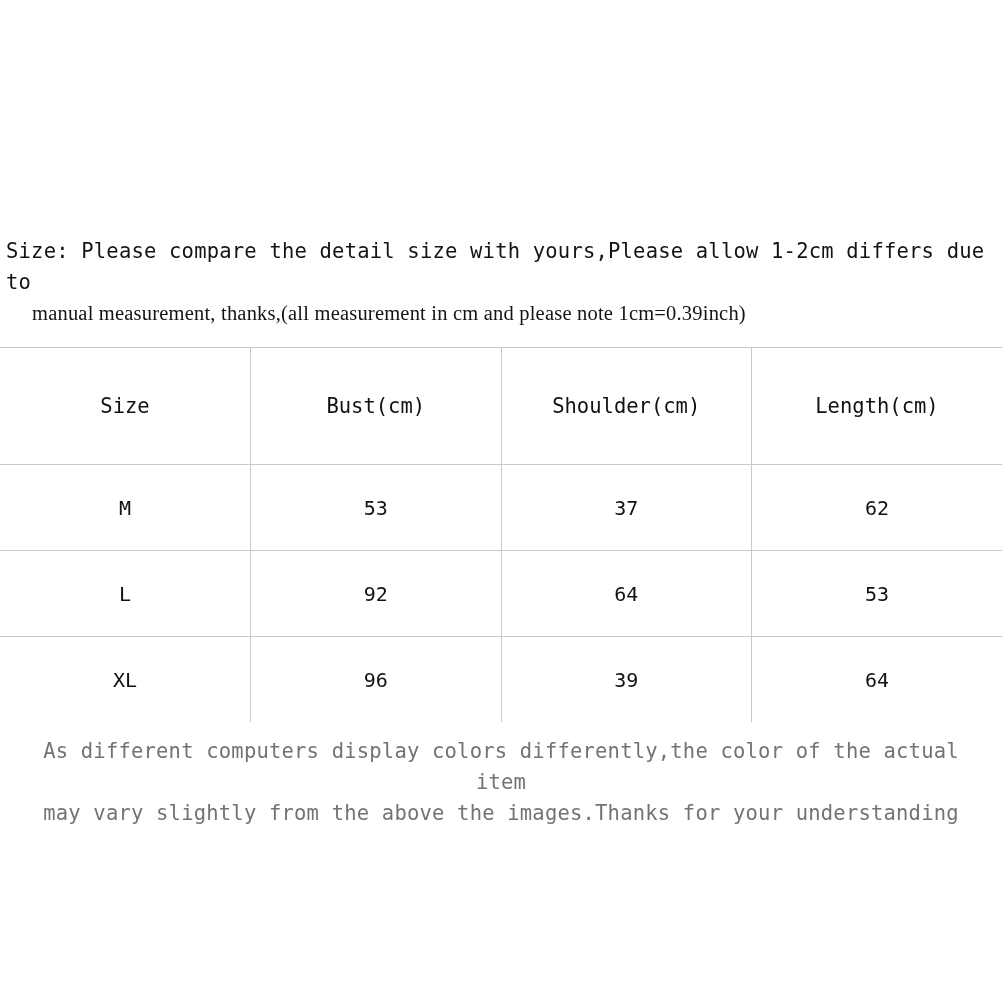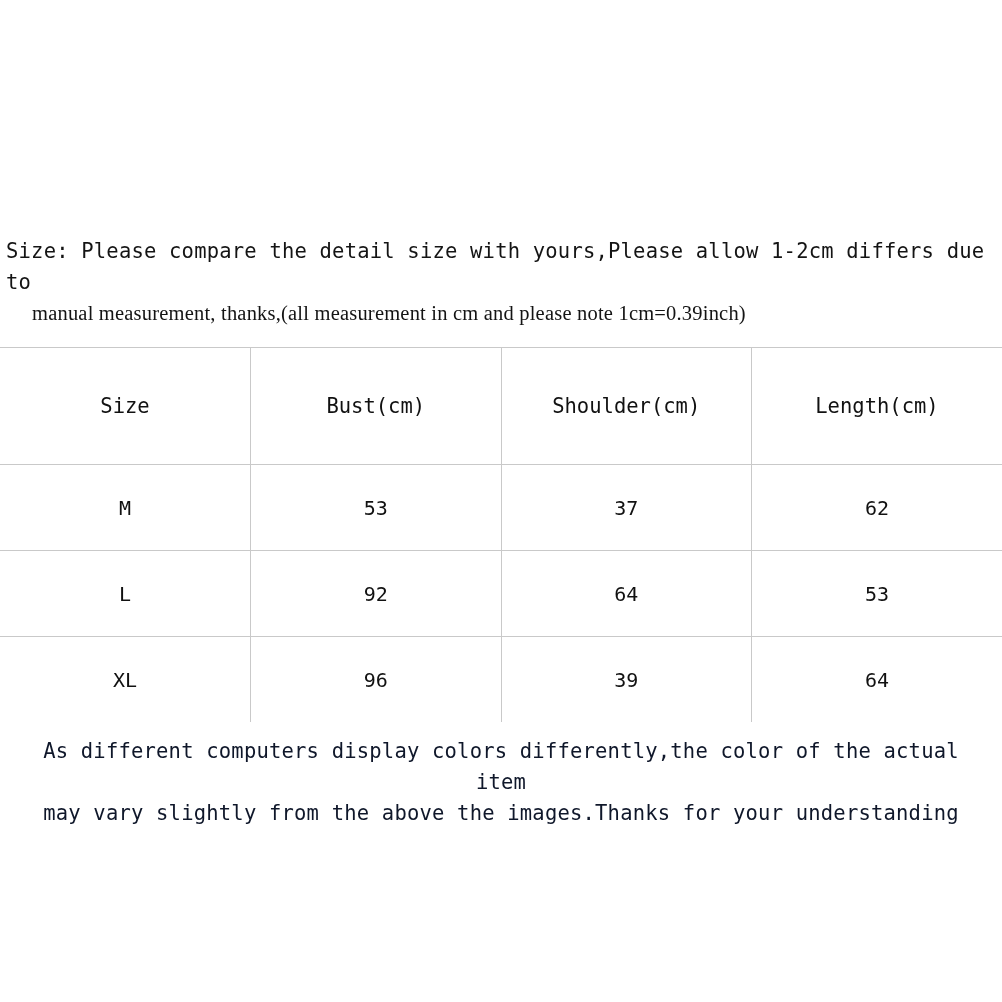--- a/index.html
+++ b/index.html
@@ -67,21 +67,21 @@
     height: 61px;
   }
   table.size-table tr:last-child td {
     border-bottom: none;
   }
   .note-bottom {
     margin-top: 14px;
     font-size: 20.5px;
     line-height: 31px;
     letter-spacing: 0.2px;
-    color: #0f172a;
+    color: #737373;
     text-align: center;
     padding: 0 14px;
   }
   .note-bottom .l1 { display: block; }
   .note-bottom .l2 { display: block; }
 </style>
 </head>
 <body>
 
 <div class="page">

